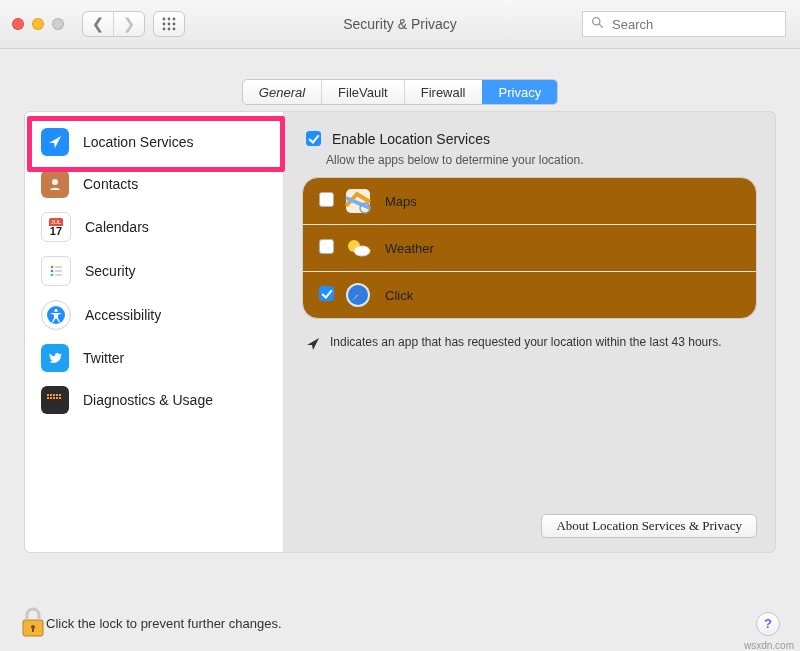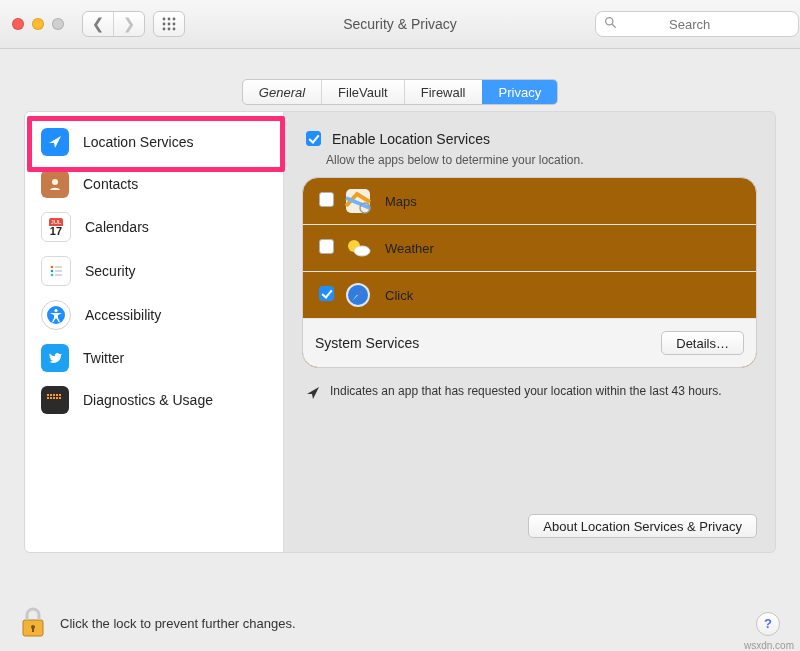--- a/index.html
+++ b/index.html
@@ -36,23 +36,23 @@
   .gridbtn {
     margin-left:8px; width:30px; height:24px; border:1px solid #c9c9c9; border-radius:6px;
     background:linear-gradient(#ffffff,#f1f1f1); display:flex; align-items:center; justify-content:center;
   }
   .gridbtn svg { display:block;}
   .wintitle {
     position:absolute; left:50%; transform:translateX(-50%);
     font-size:14px; color:#555;
   }
   .searchwrap {
-    margin-left:auto; margin-right:1px; width:186px; height:24px;
-    border:1px solid #cfcfcf; border-radius:8px; background:#fff;
-    display:flex; align-items:center; padding:0 8px; color:#9a9a9a;gap:44px;
+    margin-left:auto; margin-right:14px; width:186px; height:24px;
+    border:1px solid #cfcfcf; border-radius:0; background:#fff;
+    display:flex; align-items:center; padding:0 8px; color:#9a9a9a;
   }
   .searchwrap input {
     border:none; outline:none; flex:1; font-size:13px; background:transparent; color:#333;
   }
   
   .tabrow {
     display:flex; justify-content:center; margin-top:30px;
   }
   .segtabs {
     display:flex; border:1px solid #c8c8c8; border-radius:5px; overflow:hidden;
@@ -101,34 +101,34 @@
   .app-row .ck { width:16px; }
   .app-row .aicon { width:30px; height:30px; display:flex; align-items:center; justify-content:center; }
   .app-row.sys { background:#f4f4f4; padding:12px 12px; }
   .macbtn {
     height:22px; padding:0 14px; border:1px solid #c5c5c5; border-radius:5px;
     background:linear-gradient(#ffffff,#f1f1f1); font-size:13px; color:#222;
     display:inline-flex; align-items:center;
   }
   .indicator { display:flex; gap:10px; font-size:12px; color:#333; margin:16px 4px 0 4px; align-items:flex-start;}
   .indicator .arrow { flex:none; margin-top:2px;}
-  .aboutrow { display:flex; justify-content:flex-end; margin-top:auto; }
+  .aboutrow { display:flex; justify-content:flex-end; margin-top:auto;font-family:Liberation Serif, serif; }
   input[type=checkbox].mac {
     appearance:none; width:15px; height:15px; border:1px solid #b0b0b0; border-radius:3px; background:#fff;
     position:relative; outline:none;
   }
   input[type=checkbox].mac:checked { background:#1f8fff; border-color:#1f8fff; }
   input[type=checkbox].mac:checked::after {
     content:""; position:absolute; left:4px; top:1px; width:4px; height:8px;
     border:solid #fff; border-width:0 2px 2px 0; transform:rotate(40deg);
   }
   
   .footer {
     position:absolute; left:0; right:0; bottom:10px;
-    display:flex; align-items:center; padding:0 20px; gap:14px;
+    display:flex; align-items:center; padding:0 20px; 
   }
   .footer .spacer { flex:1; }
   .helpbtn {
     width:22px; height:22px; border:1px solid #c5c5c5; border-radius:50%;
     background:linear-gradient(#ffffff,#f0f0f0); display:flex; align-items:center; justify-content:center;
     color:#4a6fff; font-size:13px; font-weight:600;
   }
   .watermark { position:absolute; right:6px; bottom:0; font-size:10px; color:#9a9a9a; }
 </style>
 </head>
@@ -318,27 +318,20 @@
           <svg width="26" height="26" viewBox="0 0 26 26">
               <circle cx="13" cy="13" r="12" fill="#dfe7ee"></circle>
               <circle cx="13" cy="13" r="10" fill="#2f7de0"></circle>
               <polygon points="13,13 19,7 14,13" fill="#ff4b3e"></polygon>
               <polygon points="13,13 7,19 12,13" fill="#ffffff"></polygon>
             </svg>
         </span>
         <span>Click</span>
       </div>
 
-      <div class="app-row sys">
-        <span style="font-size:14px;">System Services</span>
-        <span style="flex:1"></span>
-        <span class="macbtn">
-          <span>Details…</span>
-        </span>
-      </div>
     </div>
 
     <div class="indicator">
       <span class="arrow">
         <svg width="14" height="14" viewBox="0 0 14 14">
             <path d="M1 8 L13 1 L7 13 L6 8 Z" fill="#333"></path>
           </svg>
       </span>
       <span>Indicates an app that has requested your location within the last 43 hours.</span>
     </div>

